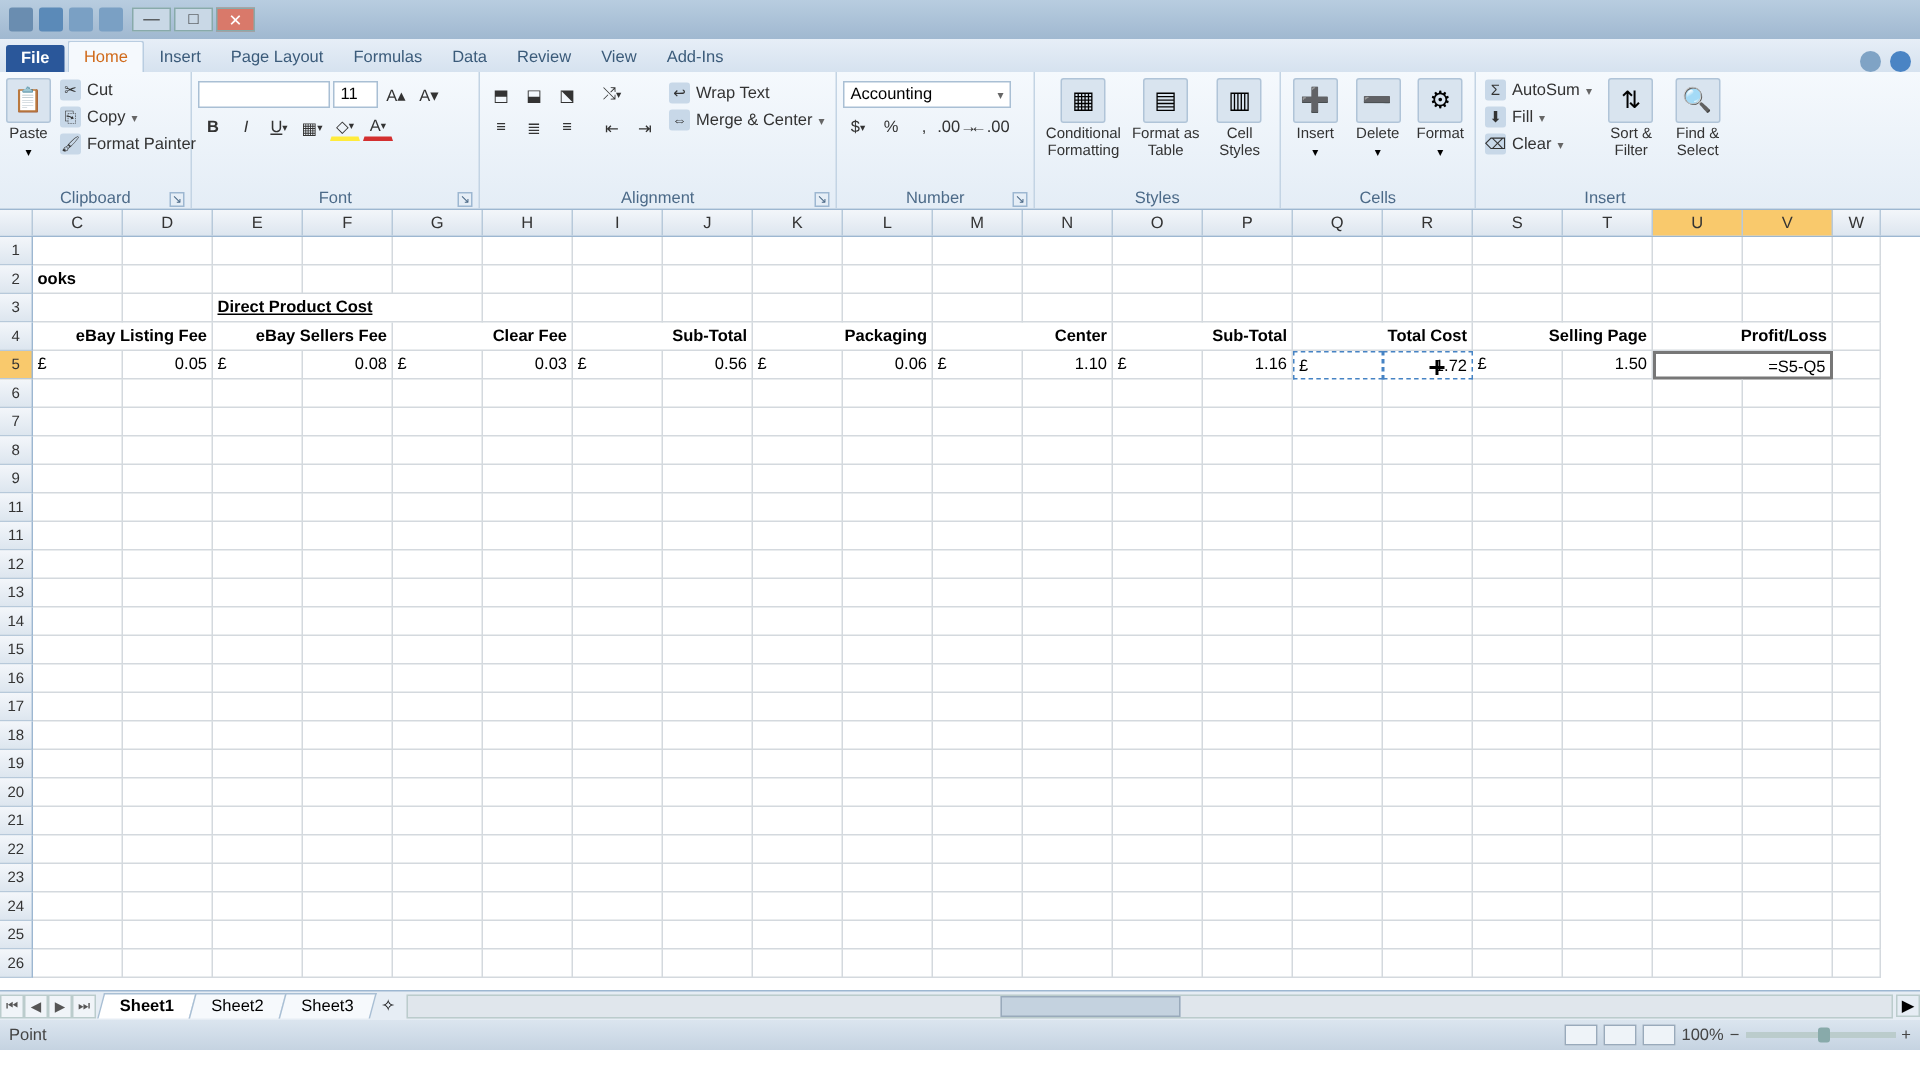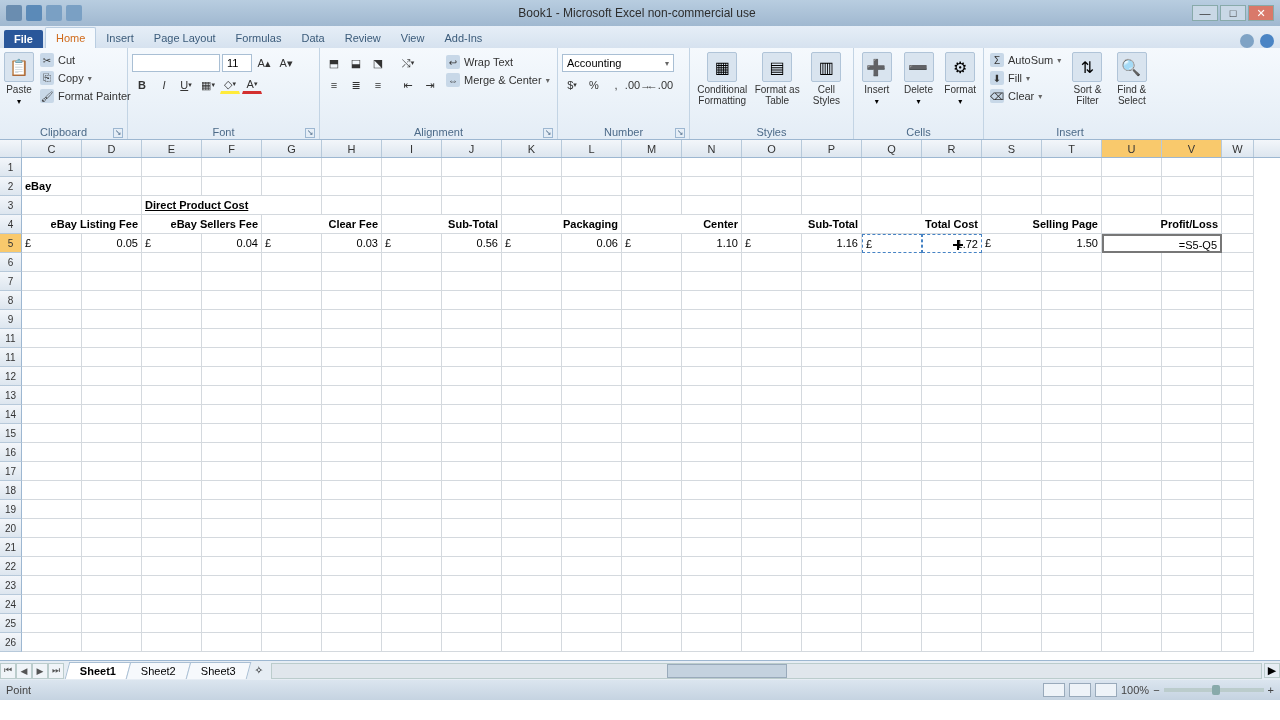--- a/index.html
+++ b/index.html
@@ -96,21 +96,20 @@
 </head>
 <body>
 
 <div class="titlebar">
   <div class="qat">
     <div class="qicon"></div>
     <div class="qicon" style="background:#5b8ab8"></div>
     <div class="qicon" style="background:#7aa0c4"></div>
     <div class="qicon" style="background:#7aa0c4"></div>
   </div>
-  <div class="title">Book1 - Microsoft Excel non-commercial use</div>
   <div class="wincontrols">
     <div>—</div>
     <div>□</div>
     <div style="background:#d9796a;color:#fff">✕</div>
   </div>
 </div>
 
 <div class="ribbon-tabs">
   <div class="tab file">File</div>
   <div class="tab active">Home</div>
@@ -354,21 +353,21 @@
         <div class="cell " style="width: 60px;"></div>
         <div class="cell " style="width: 60px;"></div>
         <div class="cell " style="width: 60px;"></div>
         <div class="cell " style="width: 60px;"></div>
         <div class="cell " style="width: 60px;"></div>
         <div class="cell " style="width: 60px;"></div>
         <div class="cell " style="width: 32px;"></div>
       </div>
       <div class="gridrow">
         <div class="rowhdr">2</div>
-        <div class="cell bold left" style="width: 60px;">eBay</div>
+        <div class="cell bold left" style="width: 60px;">ooks</div>
         <div class="cell " style="width: 60px;"></div>
         <div class="cell " style="width: 60px;"></div>
         <div class="cell " style="width: 60px;"></div>
         <div class="cell " style="width: 60px;"></div>
         <div class="cell " style="width: 60px;"></div>
         <div class="cell " style="width: 60px;"></div>
         <div class="cell " style="width: 60px;"></div>
         <div class="cell " style="width: 60px;"></div>
         <div class="cell " style="width: 60px;"></div>
         <div class="cell " style="width: 60px;"></div>
@@ -417,21 +416,21 @@
         <div class="cell bold right" style="width: 120px;">Total Cost</div>
         <div class="cell bold right" style="width: 120px;">Selling Page</div>
         <div class="cell bold right" style="width: 120px;">Profit/Loss</div>
         <div class="cell " style="width: 32px;"></div>
       </div>
       <div class="gridrow">
         <div class="rowhdr sel">5</div>
         <div class="cell left" style="width: 60px;">£</div>
         <div class="cell right" style="width: 60px;">0.05</div>
         <div class="cell left" style="width: 60px;">£</div>
-        <div class="cell right" style="width: 60px;">0.04</div>
+        <div class="cell right" style="width: 60px;">0.08</div>
         <div class="cell left" style="width: 60px;">£</div>
         <div class="cell right" style="width: 60px;">0.03</div>
         <div class="cell left" style="width: 60px;">£</div>
         <div class="cell right" style="width: 60px;">0.56</div>
         <div class="cell left" style="width: 60px;">£</div>
         <div class="cell right" style="width: 60px;">0.06</div>
         <div class="cell left" style="width: 60px;">£</div>
         <div class="cell right" style="width: 60px;">1.10</div>
         <div class="cell left" style="width: 60px;">£</div>
         <div class="cell right" style="width: 60px;">1.16</div>

